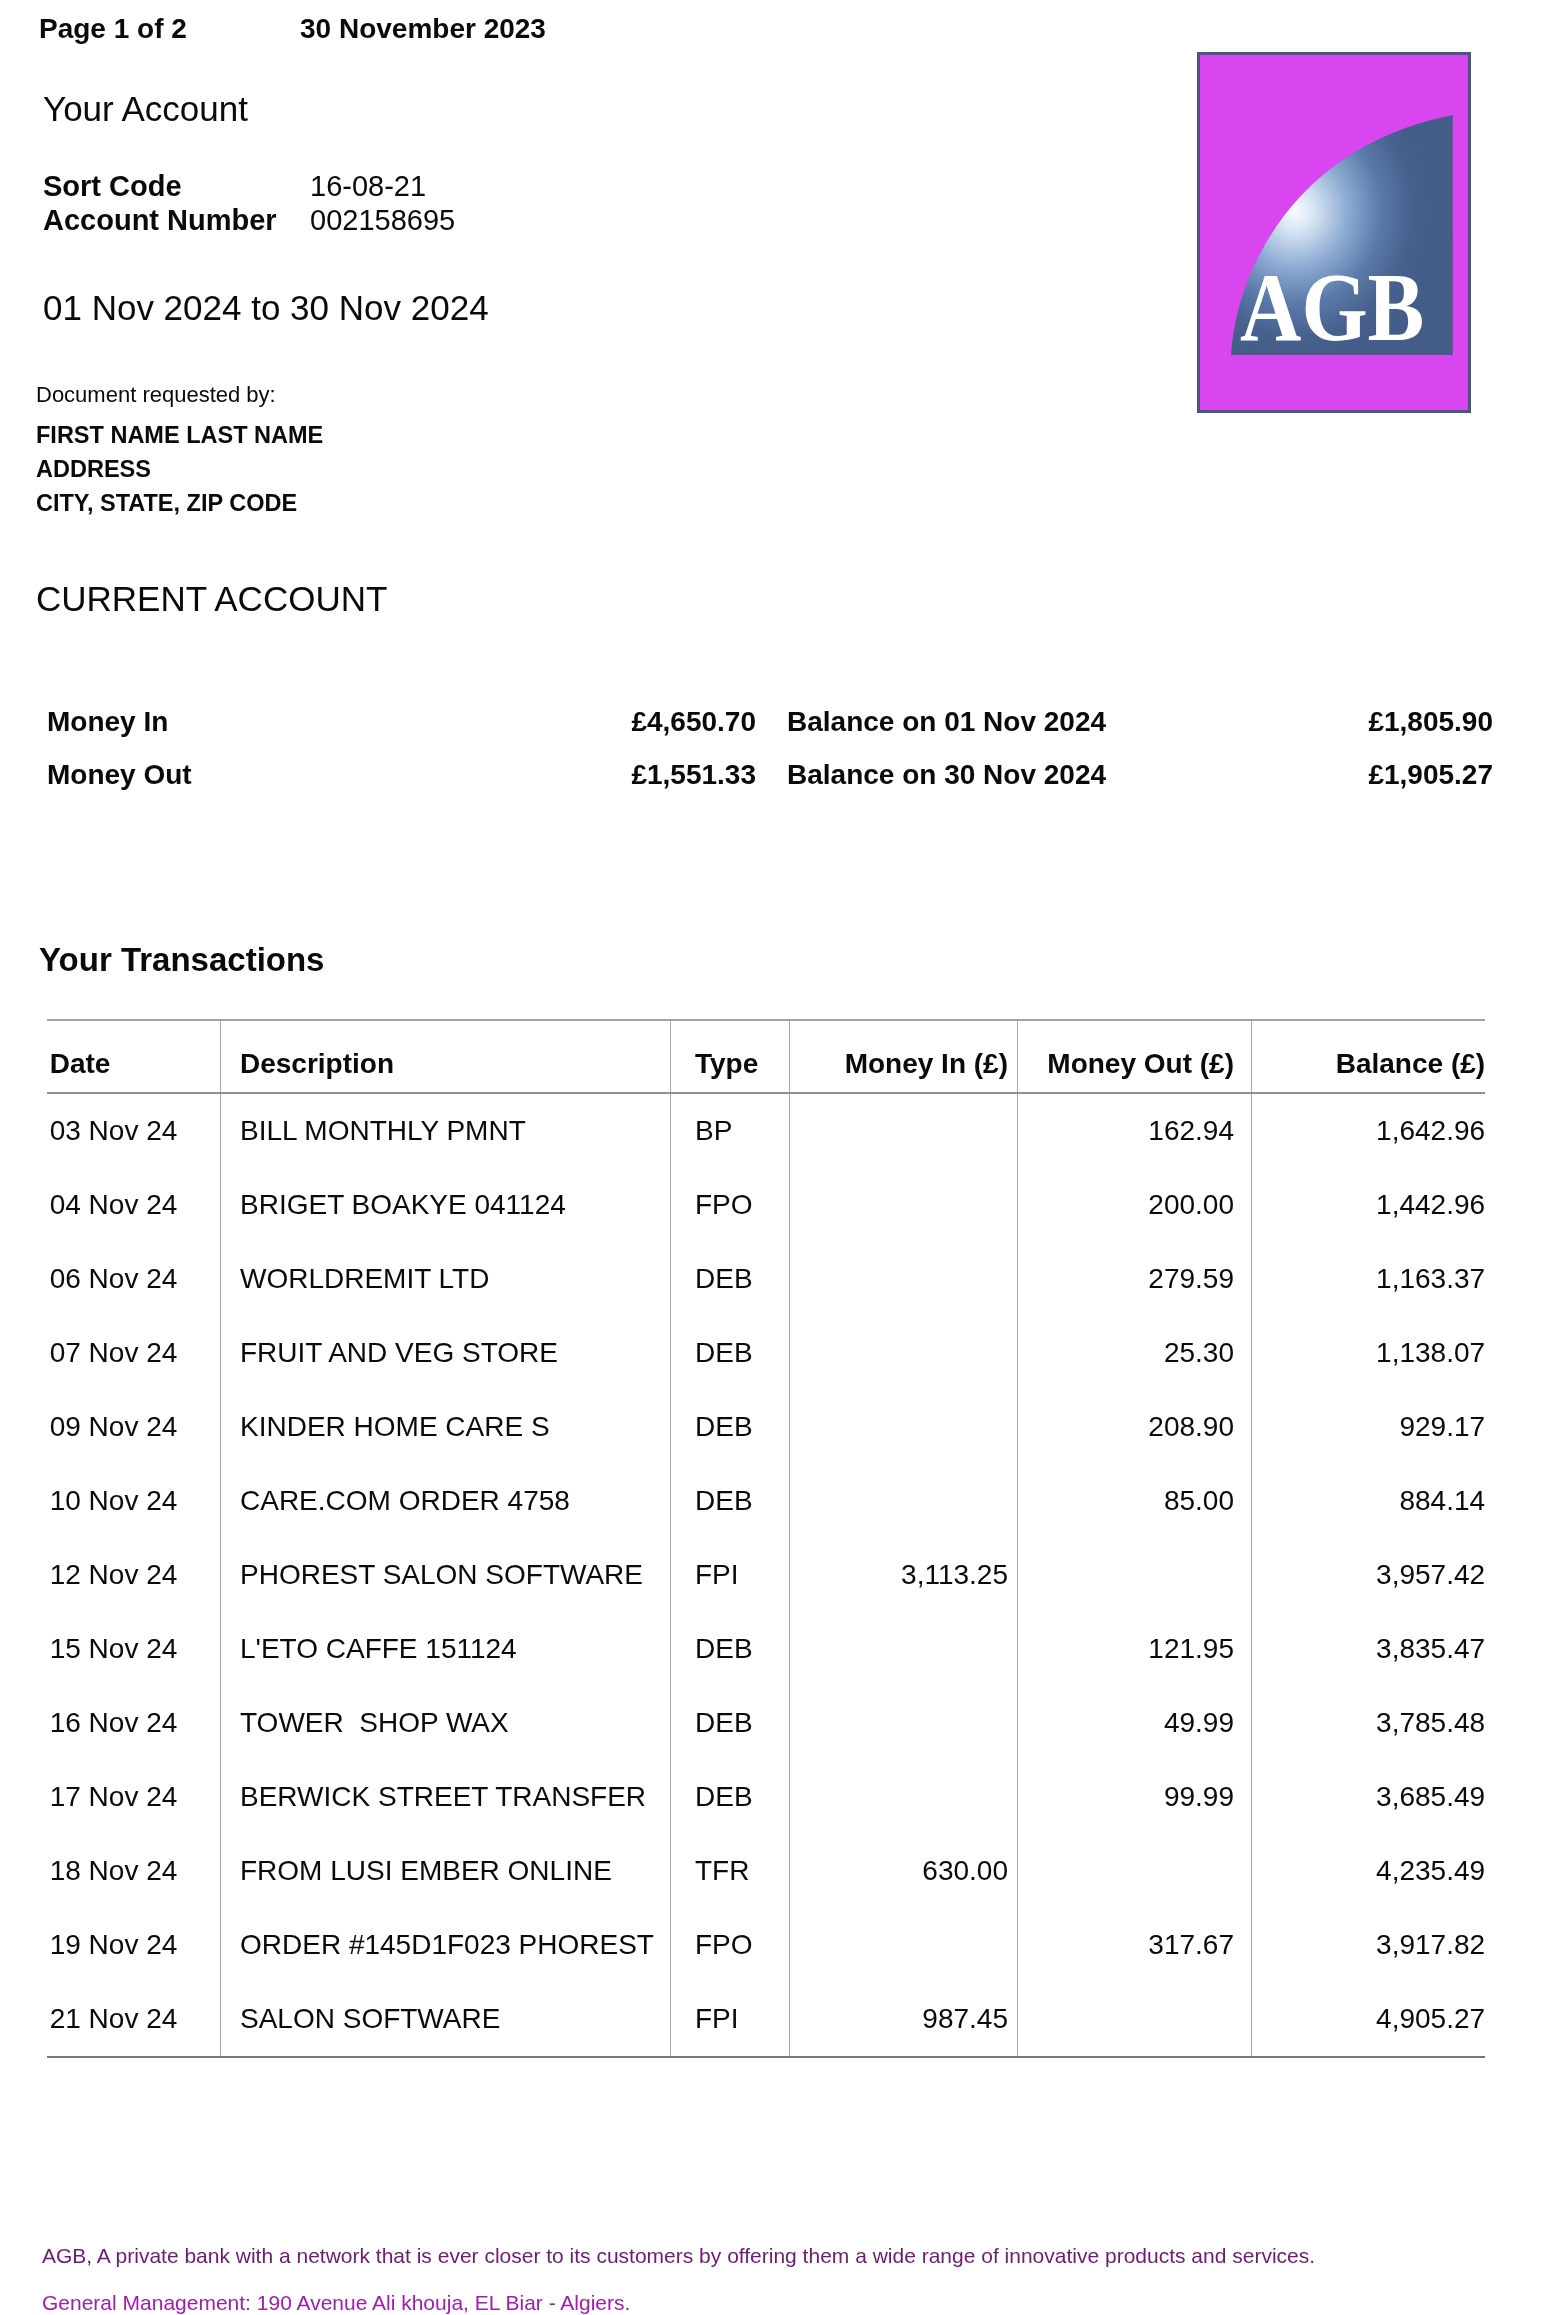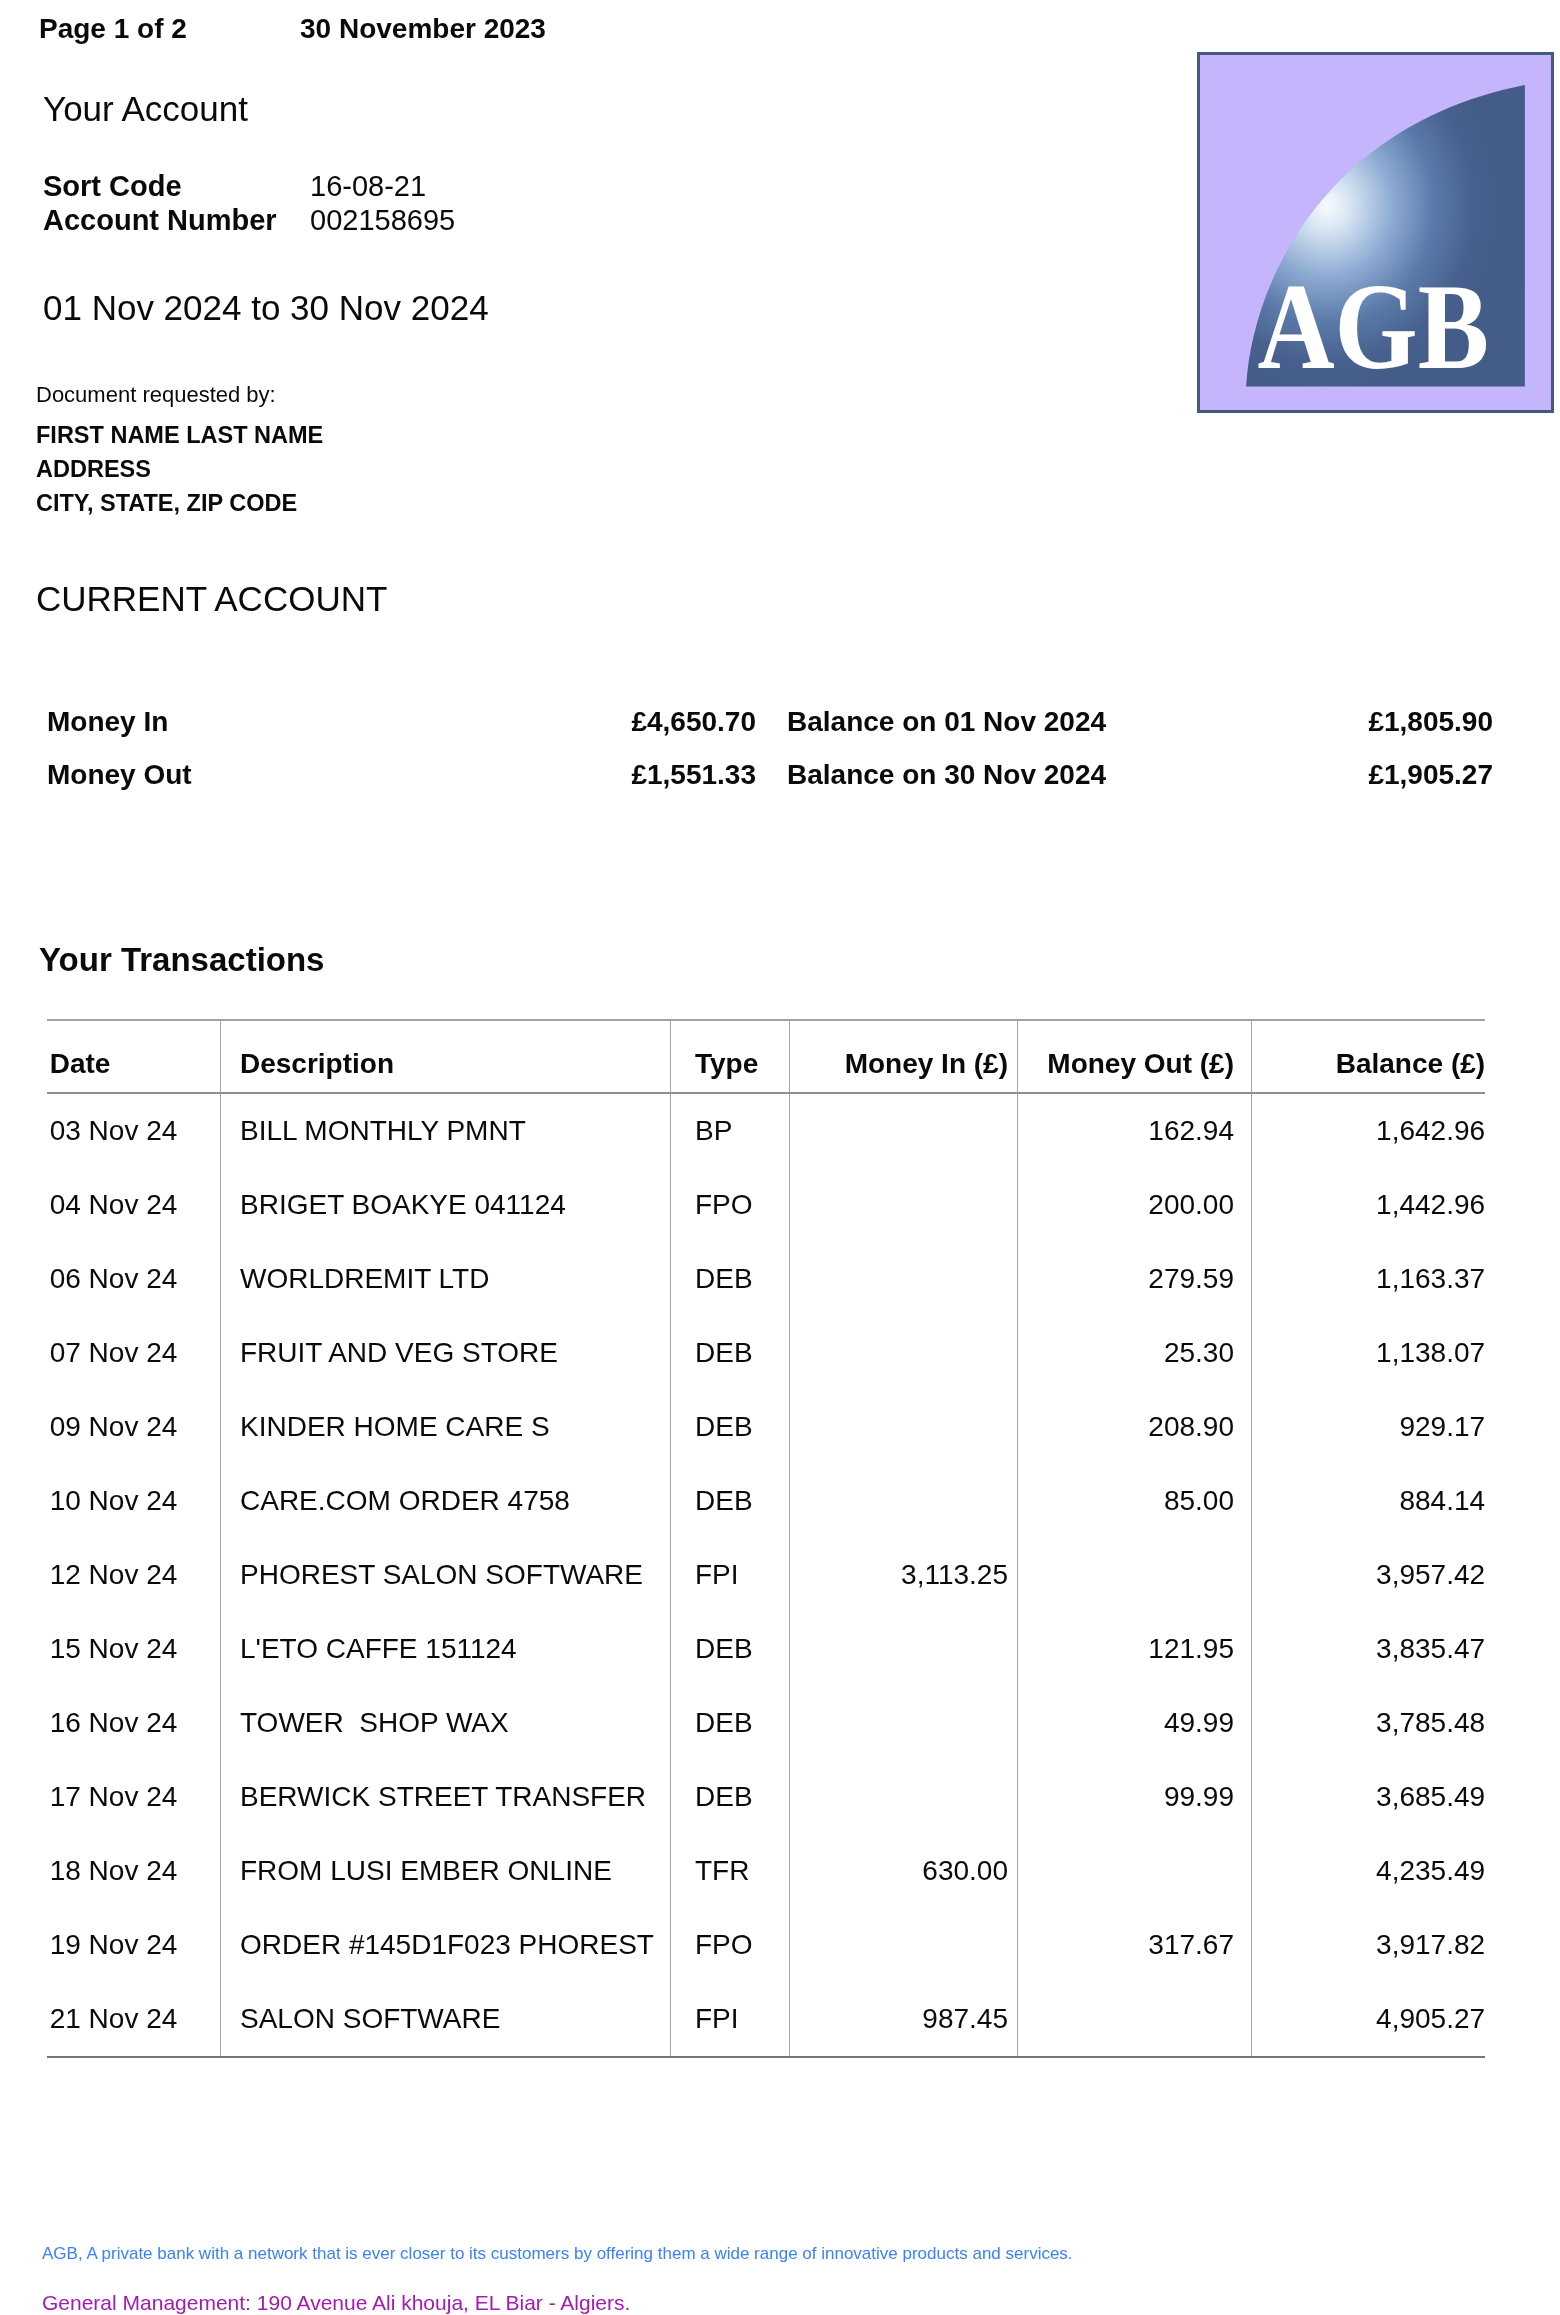--- a/index.html
+++ b/index.html
@@ -43,25 +43,25 @@
   .t-head > div { font-weight:bold; padding-top:14.5px; }
   .t-body .t-row { height:74px; }
   .cell { display:flex; align-items:center; font-size:28px; overflow:hidden; }
   .c-date { padding-left:2.7px; }
   .c-desc { padding-left:19px; white-space:pre-wrap; }
   .c-type { padding-left:24px; }
   .c-in   { justify-content:flex-end; padding-right:9px; }
   .c-out  { justify-content:flex-end; padding-right:17px; }
   .c-bal  { justify-content:flex-end; padding-right:0.9px; }
 
-  .footer1 { left:42px; top:2244px; font-size:17px; color:#3b82f6; }
+  .footer1 { left:42px; top:2244px; font-size:21px; color:#701a75; }
   .footer2 { left:42px; top:2291px; font-size:21px; color:#a21caf; }
 
-  .logo { left:1197px; top:52px; width:357px; height:361px;
-          border:3.6px solid #45597f; background:#c4b5fd; }
+  .logo { left:1197px; top:52px; width:274px; height:361px;
+          border:3.6px solid #45597f; background:#d946ef; }
   .logo svg { display:block; width:100%; height:100%; }
 </style>
 </head>
 <body>
 
 <div class="page">
 
   <div class="abs hdr-page">Page 1 of 2</div>
   <div class="abs hdr-date">30 November 2023</div>
 

